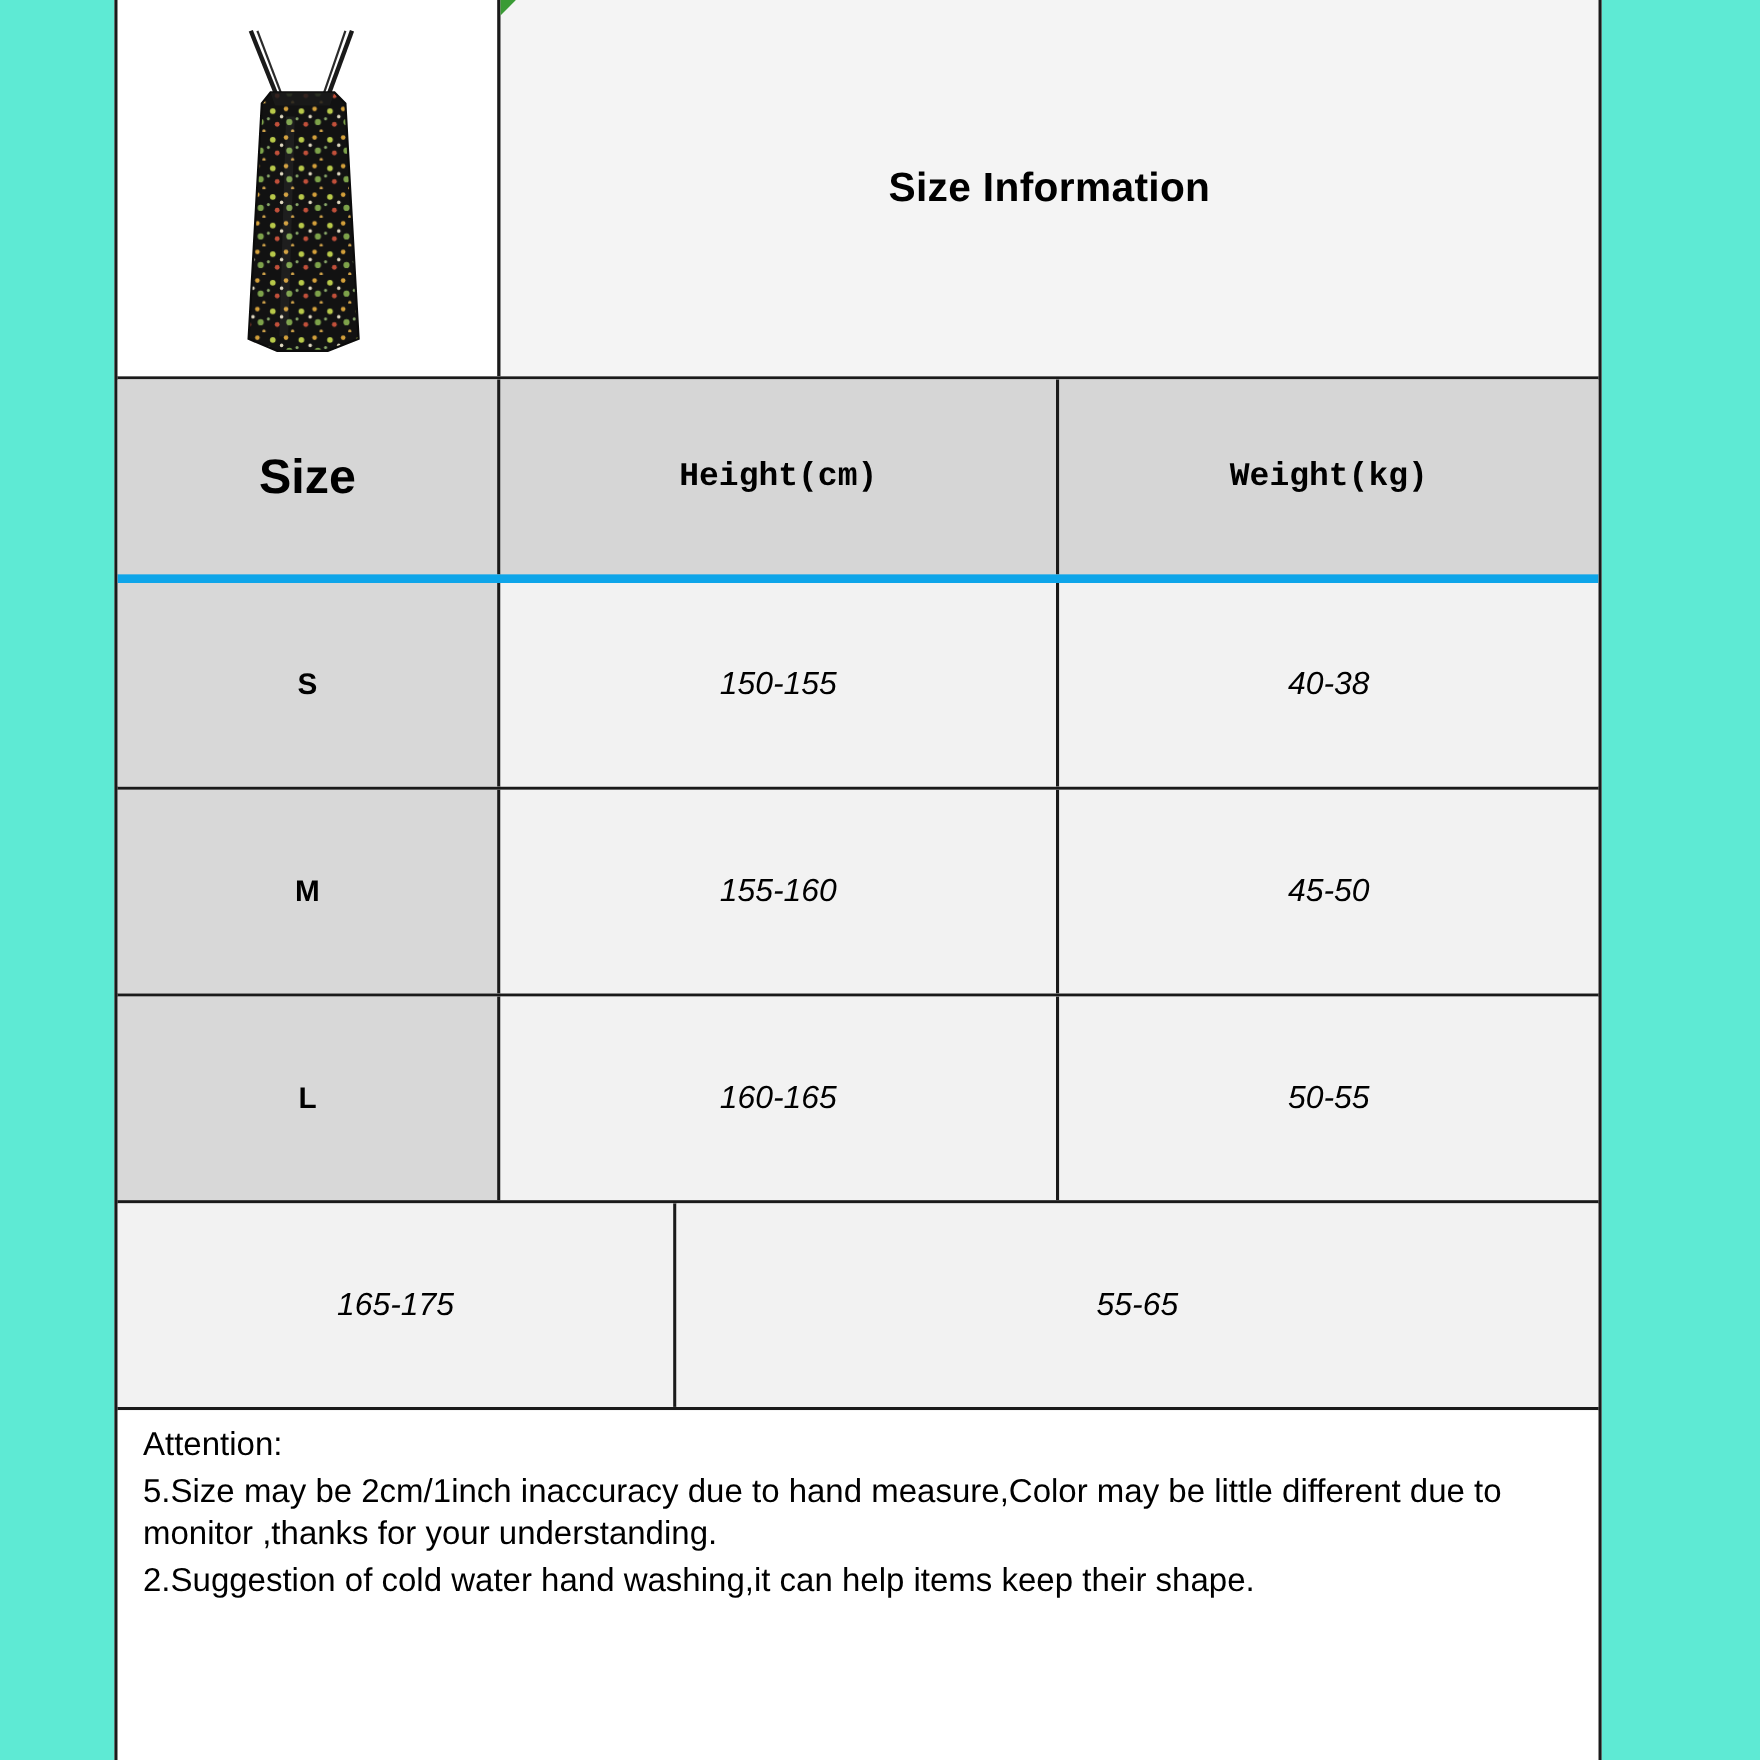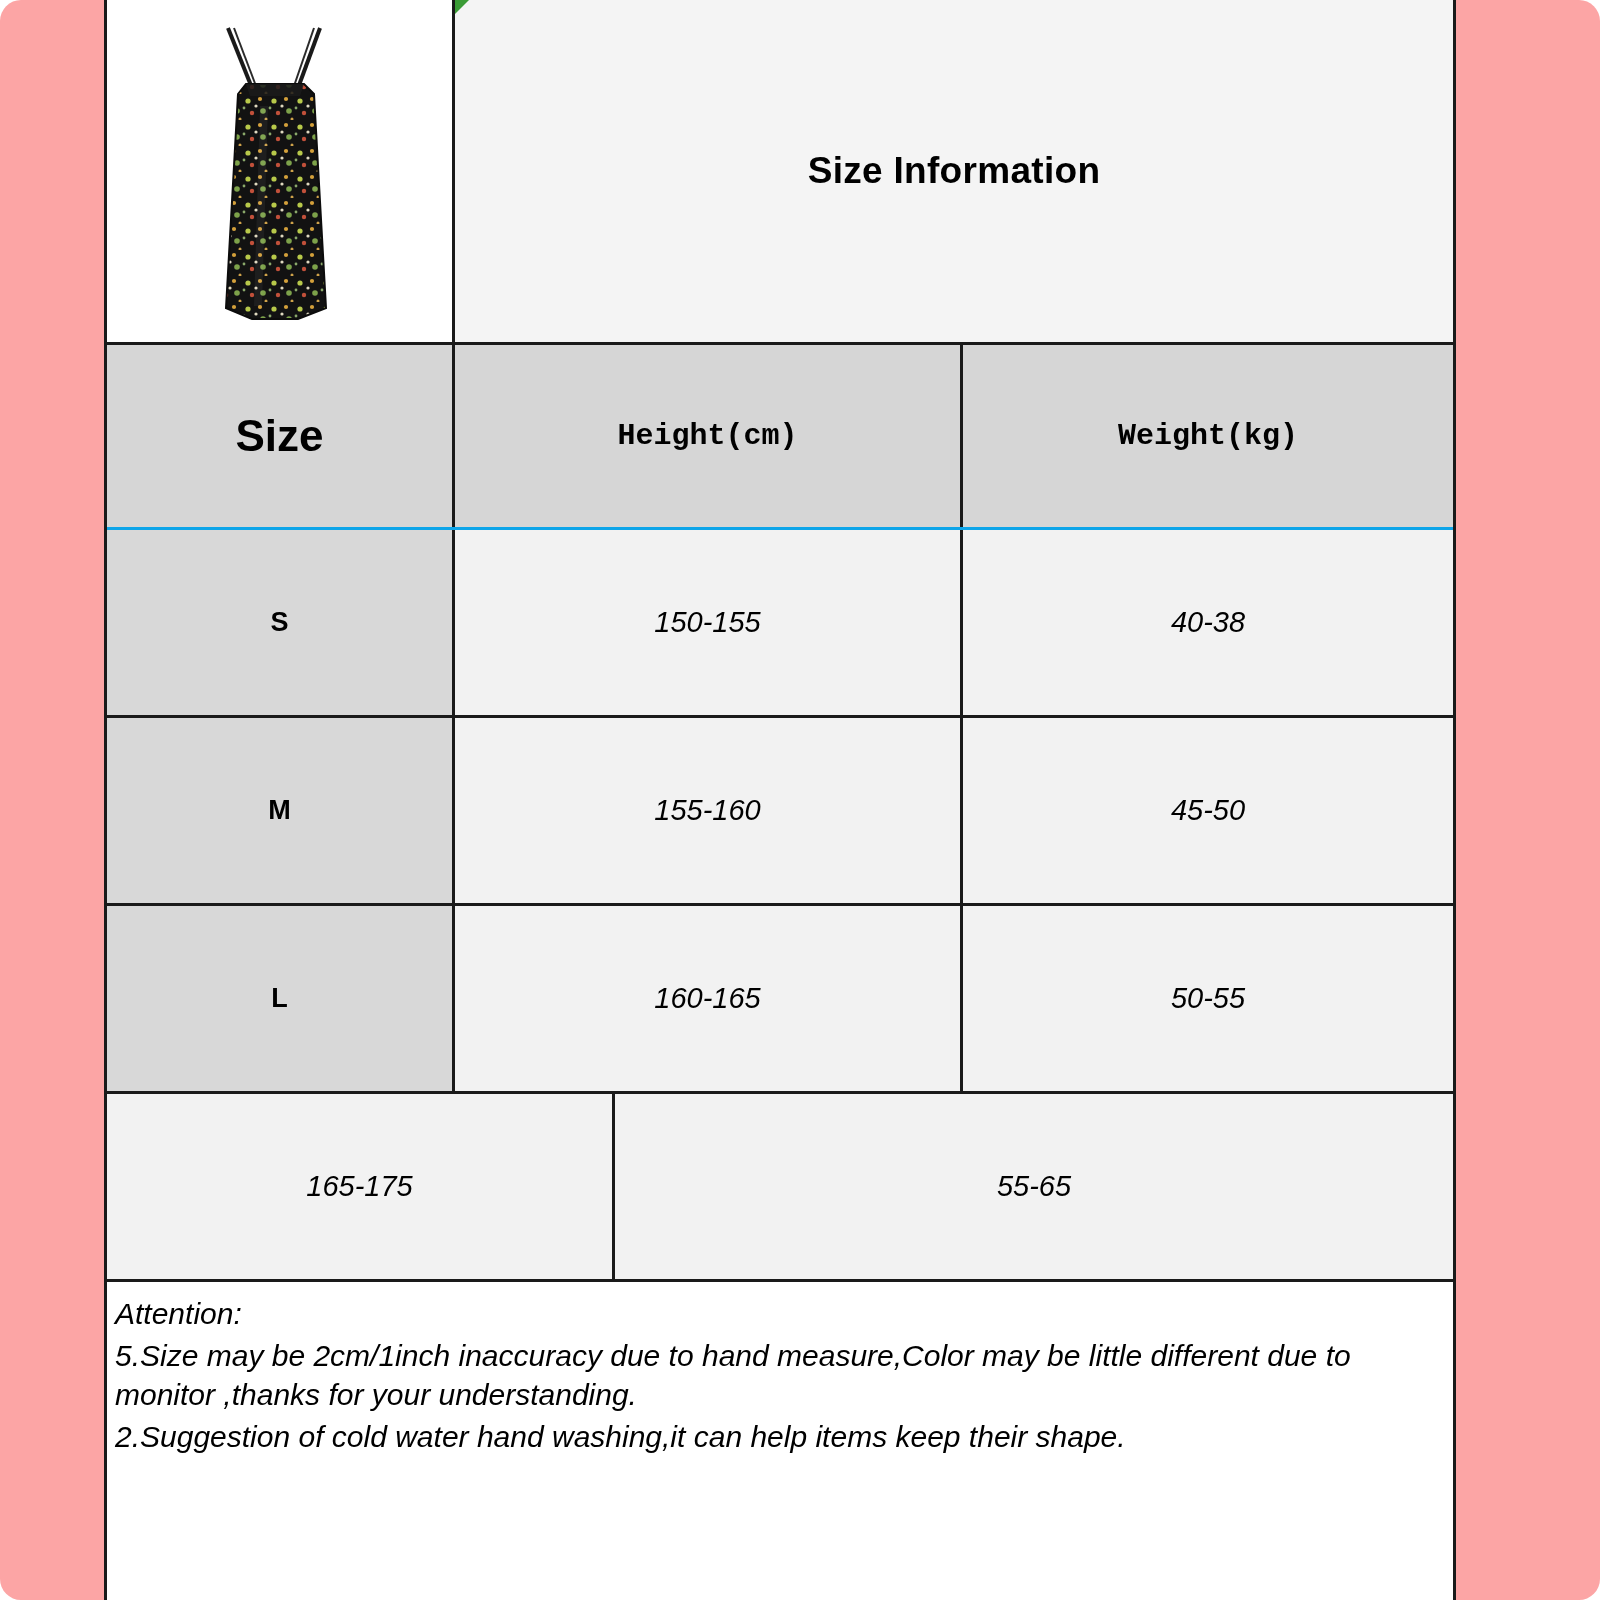--- a/index.html
+++ b/index.html
@@ -11,22 +11,21 @@
     width: 1600px;
     height: 1600px;
     font-family: "Liberation Sans", sans-serif;
     color: #111111;
     overflow: hidden;
   }
   .page {
     position: relative;
     width: 1600px;
     height: 1600px;
-    background: #fca5a5;
-    border-radius: 21px;
+    background: #5eead4;
   }
   .chart {
     position: absolute;
     left: 104px;
     top: 0px;
     width: 1352px;
     height: 1600px;
     border: 3px solid #1a1a1a;
     border-top: none;
     border-bottom: none;
@@ -81,21 +80,21 @@
     position: relative;
     width: 180px;
     height: 310px;
   }
   .garment svg {
     display: block;
   }
   
   .head-row {
     height: 185px;
-    border-bottom: 3px solid #0ea5e9;
+    border-bottom: 8px solid #0ea5e9;
     background: #d6d6d6;
   }
   .head-row .cell {
     background: #d6d6d6;
   }
   .th-size {
     font-size: 44px;
     font-weight: bold;
     color: #000;
   }
@@ -119,24 +118,23 @@
   .data-row .col-height,
   .data-row .col-weight {
     background: #f2f2f2;
     font-size: 29px;
     color: #000;
     font-style: italic;
   }
   
   .attention {
     flex: 1 1 auto;
-    padding: 12px 10px 0 8px;
-    box-sizing: border-box;
-    background: #ffffff;
-    font-style: italic;
+    padding: 12px 10px 0 23px;
+    box-sizing: border-box;
+    background: #ffffff;
   }
   .attention p {
     margin: 0 0 2px 0;
     font-size: 30px;
     line-height: 1.32;
     color: #000000;
     font-family: "Liberation Sans", sans-serif;
   }
   .attention .line-wrap {
     margin-bottom: 2px;

